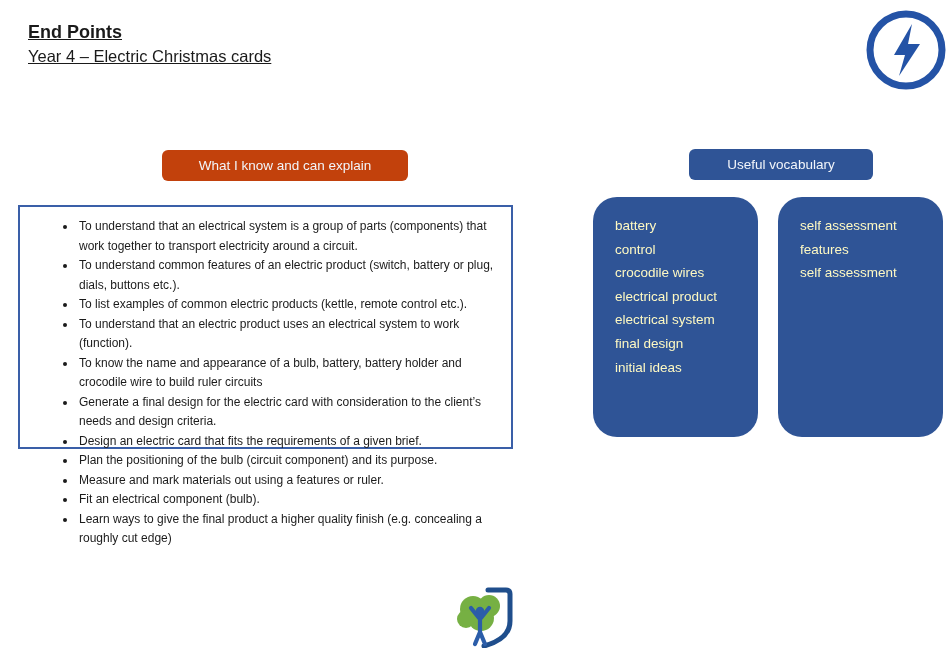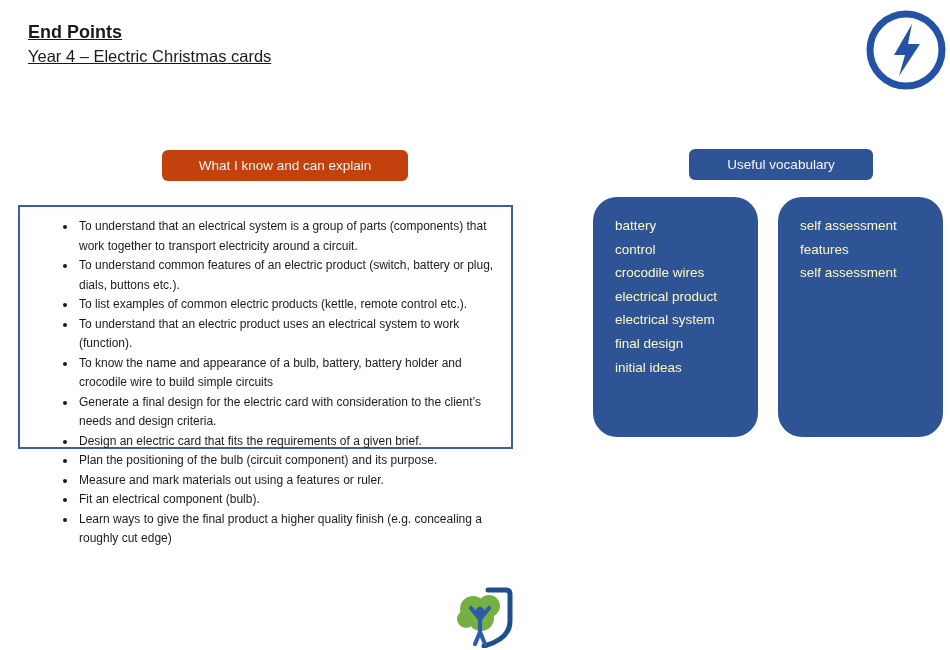--- a/index.html
+++ b/index.html
@@ -80,21 +80,21 @@
   <div class="pill-header know-header" style="background:#c2410c;">
     <span>What I know and can explain</span>
   </div>
 
   <div class="know-box" style="border:2px solid #3a5fa8;">
     <ul>
         <li>To understand that an electrical system is a group of parts (components) that work together to transport electricity around a circuit.</li>
         <li>To understand common features of an electric product (switch, battery or plug, dials, buttons etc.).</li>
         <li>To list examples of common electric products (kettle, remote control etc.).</li>
         <li>To understand that an electric product uses an electrical system to work (function).</li>
-        <li>To know the name and appearance of a bulb, battery, battery holder and crocodile wire to build simple circuits</li>
+        <li>To know the name and appearance of a bulb, battery, battery holder and crocodile wire to build ruler circuits</li>
         <li>Generate a final design for the electric card with consideration to the client’s needs and design criteria.</li>
         <li>Design an electric card that fits the requirements of a given brief.</li>
         <li>Plan the positioning of the bulb (circuit component) and its purpose.</li>
         <li>Measure and mark materials out using a features or ruler.</li>
         <li>Fit an electrical component (bulb).</li>
         <li>Learn ways to give the final product a higher quality finish (e.g. concealing a roughly cut edge)</li>
       </ul>
   </div>
 
   <div class="pill-header vocab-header" style="background:#2f5496;">

